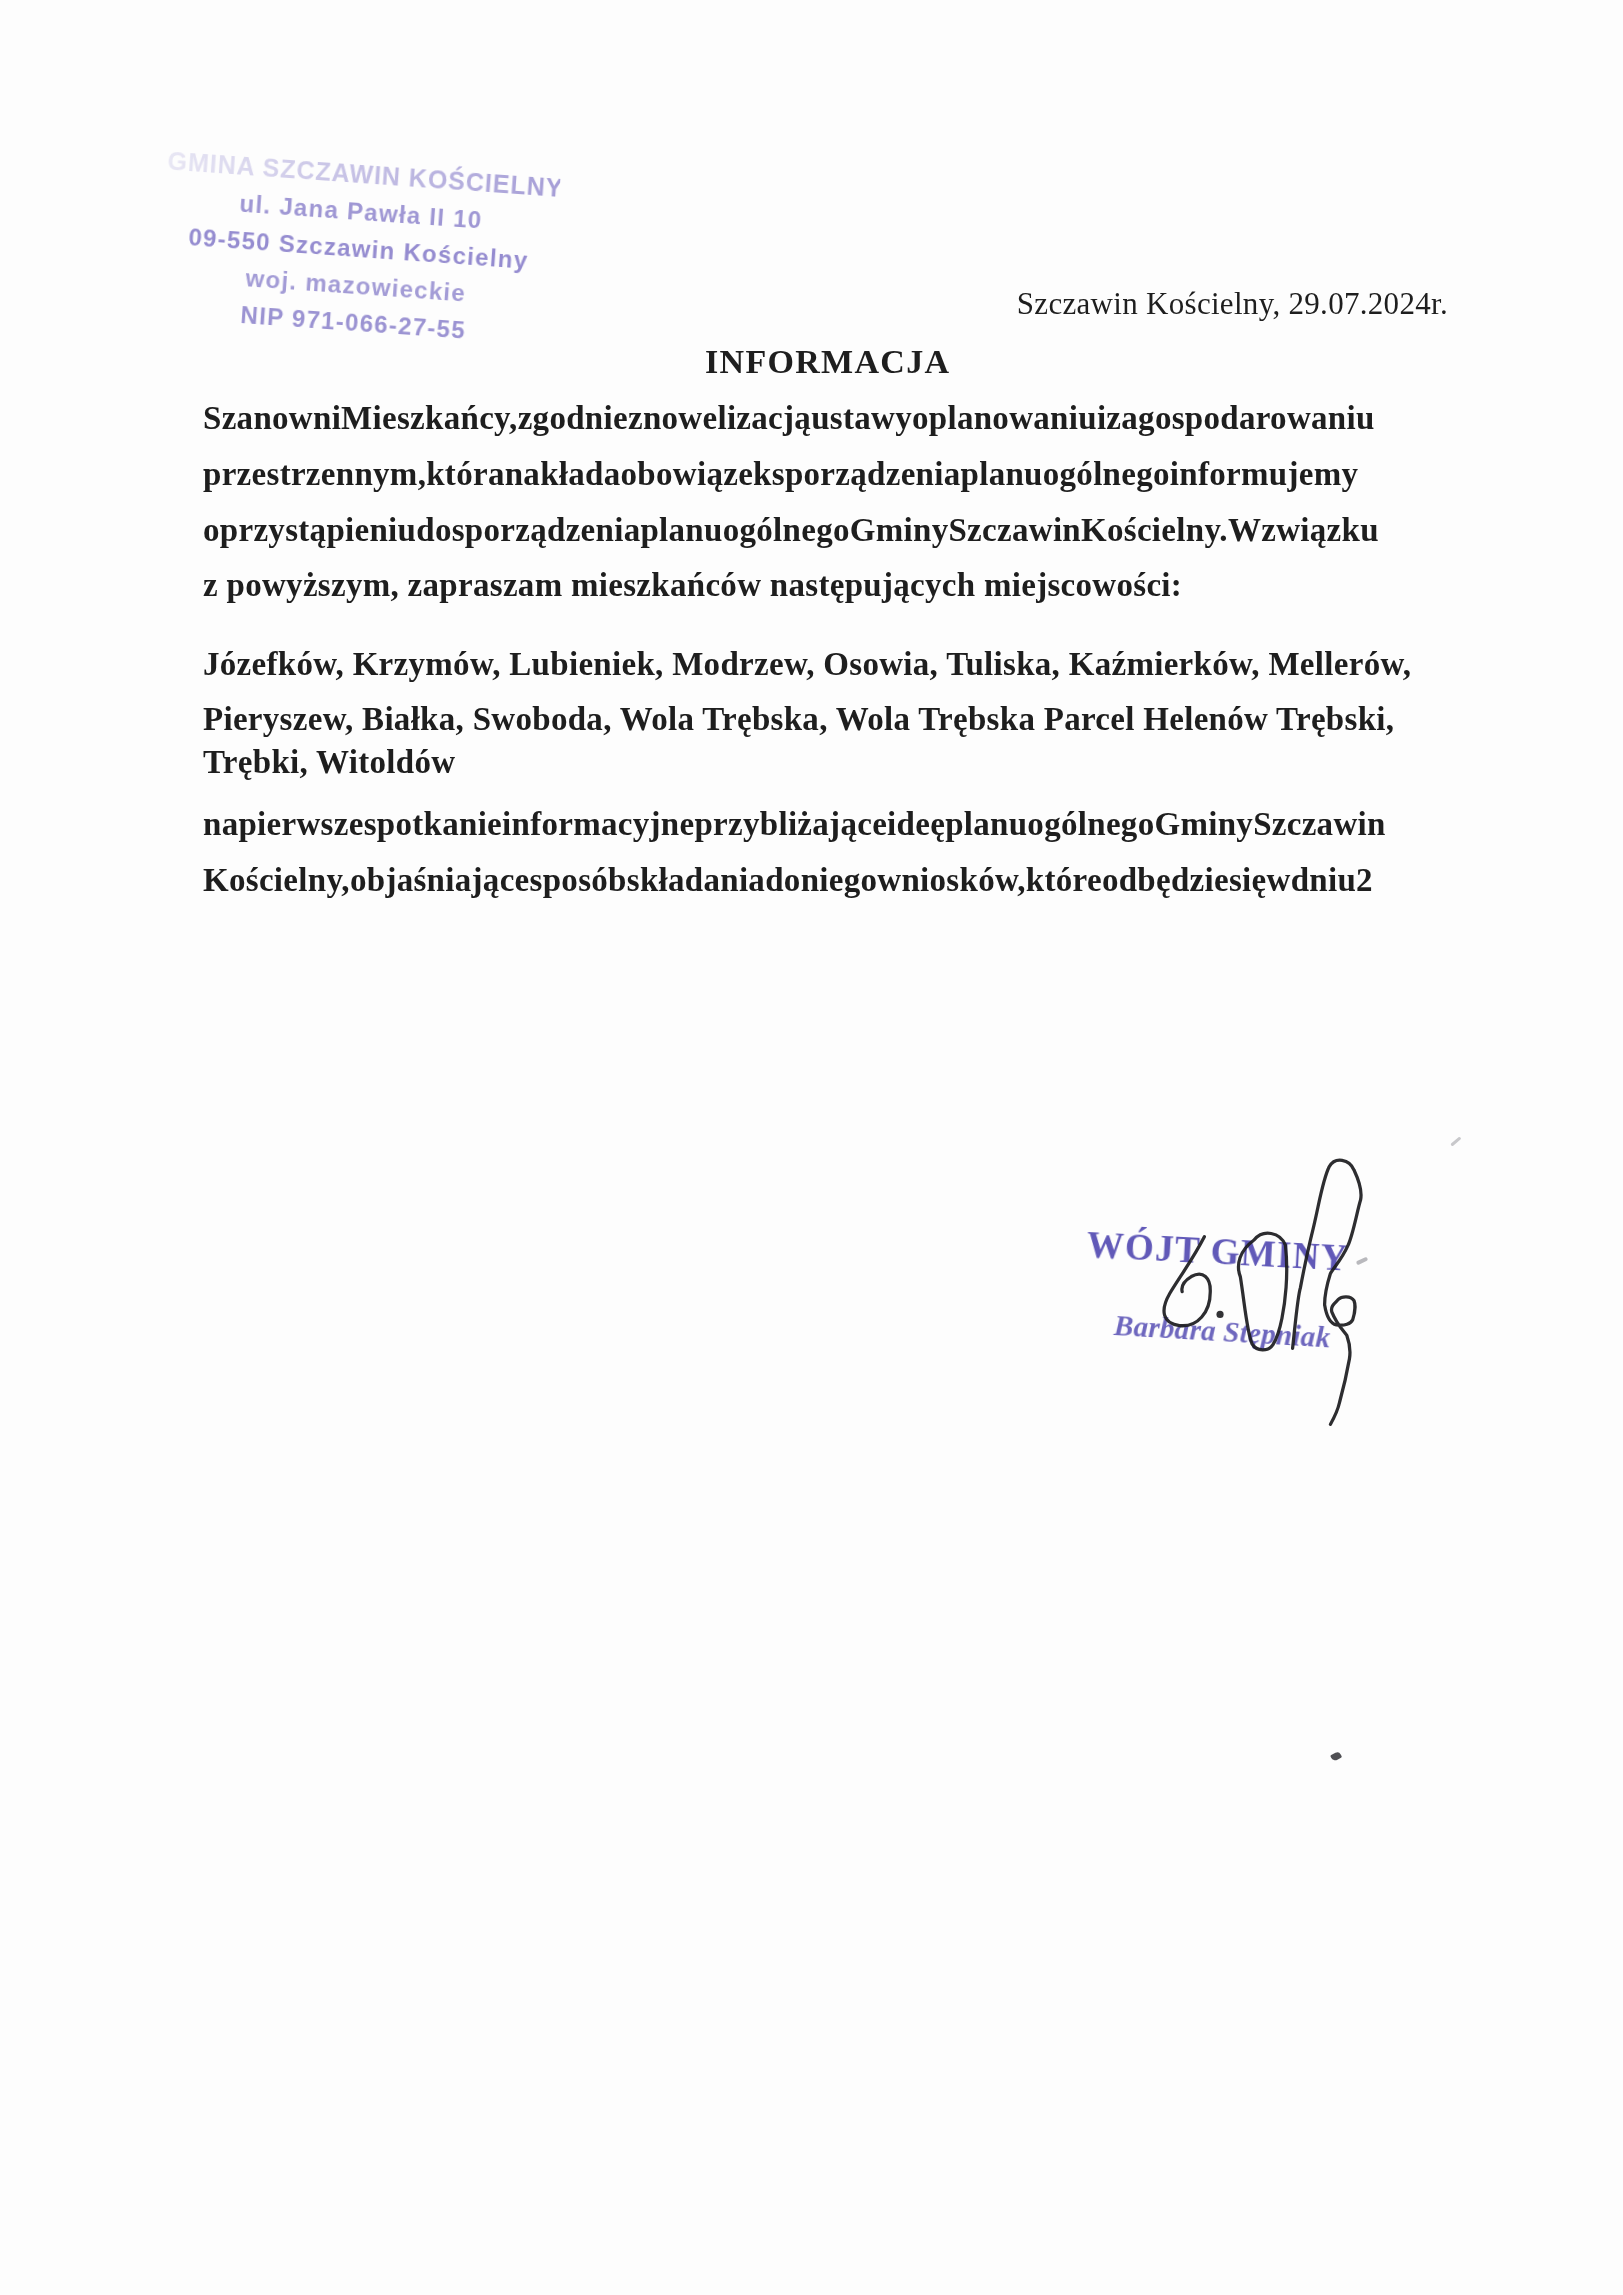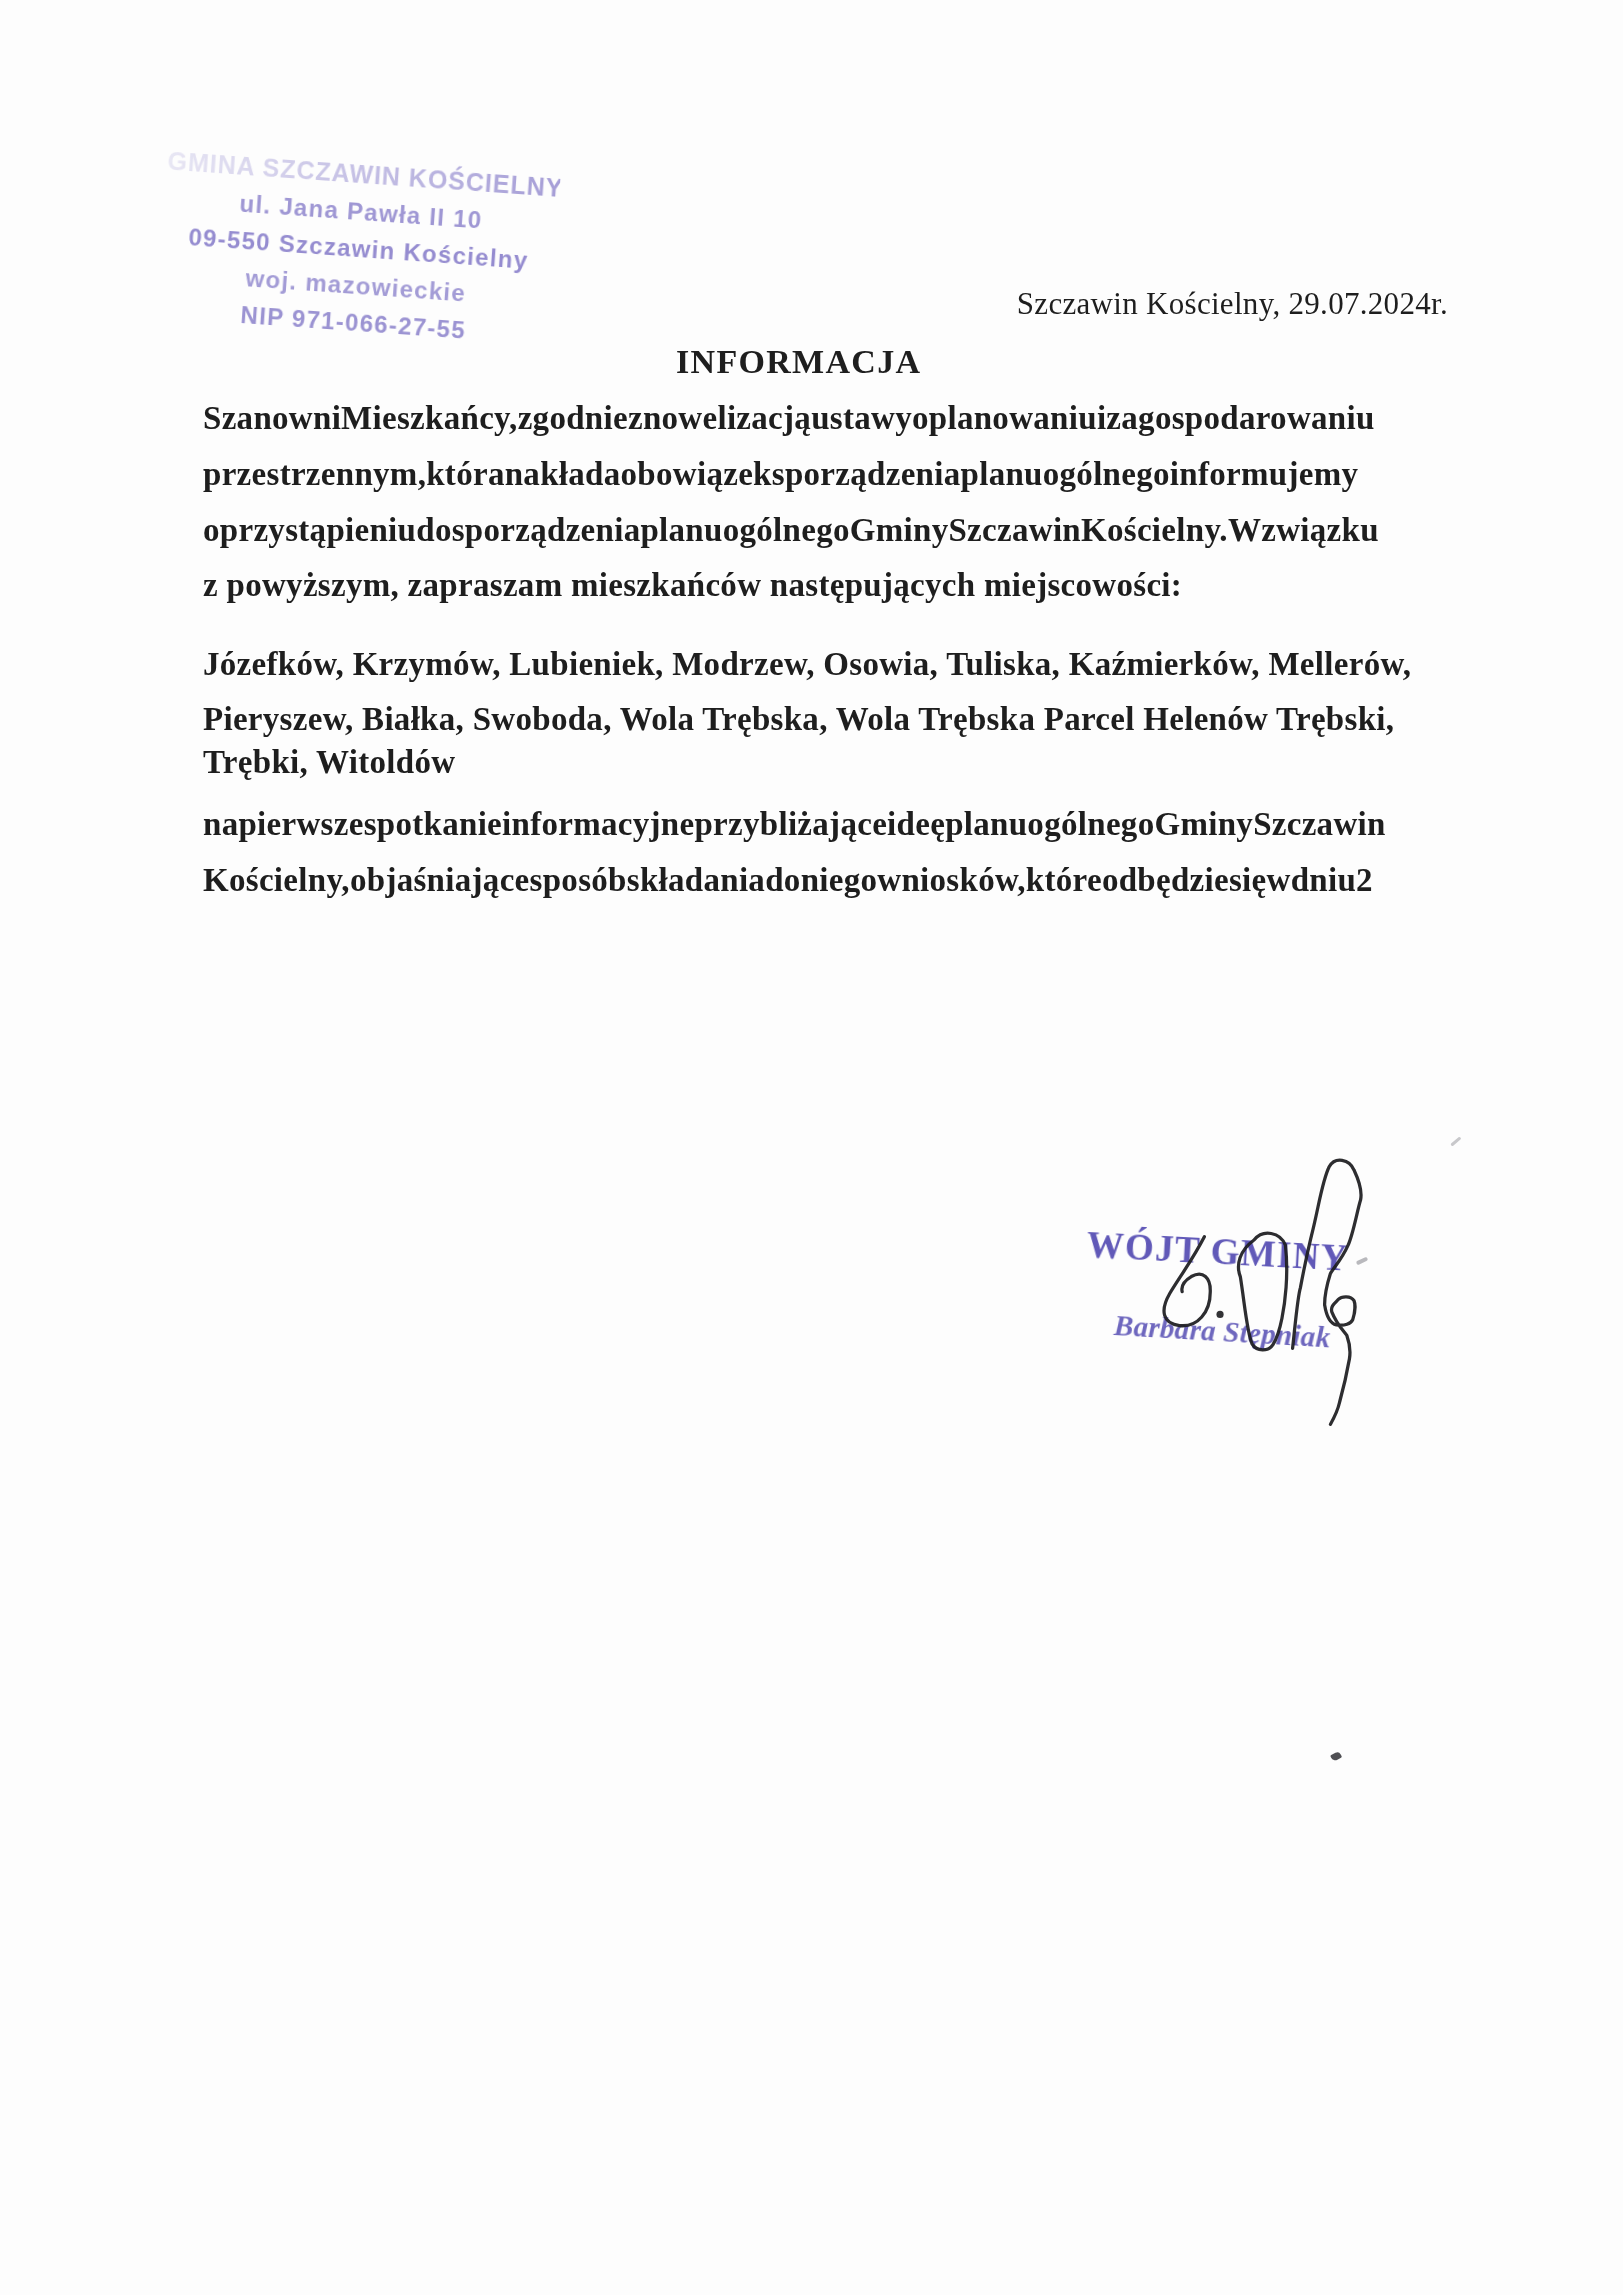--- a/index.html
+++ b/index.html
@@ -44,21 +44,21 @@
   .sender-stamp .stamp-line:nth-child(3){opacity:.9;}
   .sender-stamp .stamp-line:nth-child(4){opacity:.78;}
   .sender-stamp .stamp-line:nth-child(5){opacity:.85;}
 
   
   .dateline{
     position:absolute;top:286px;right:175px;
     font-size:31px;font-weight:400;letter-spacing:0.3px;white-space:nowrap;
   }
   .doc-title{
-    position:absolute;top:343px;left:676px;
+    position:absolute;top:343px;left:705px;
     font-size:34px;font-weight:700;letter-spacing:1.3px;white-space:nowrap;
   }
 
   
   .bodyline{
     position:absolute;left:203px;width:1247px;
     font-size:33px;line-height:38px;font-weight:700;
     letter-spacing:0.3px;white-space:nowrap;
   }
   .justified{display:flex;justify-content:flex-start;white-space:normal;}

